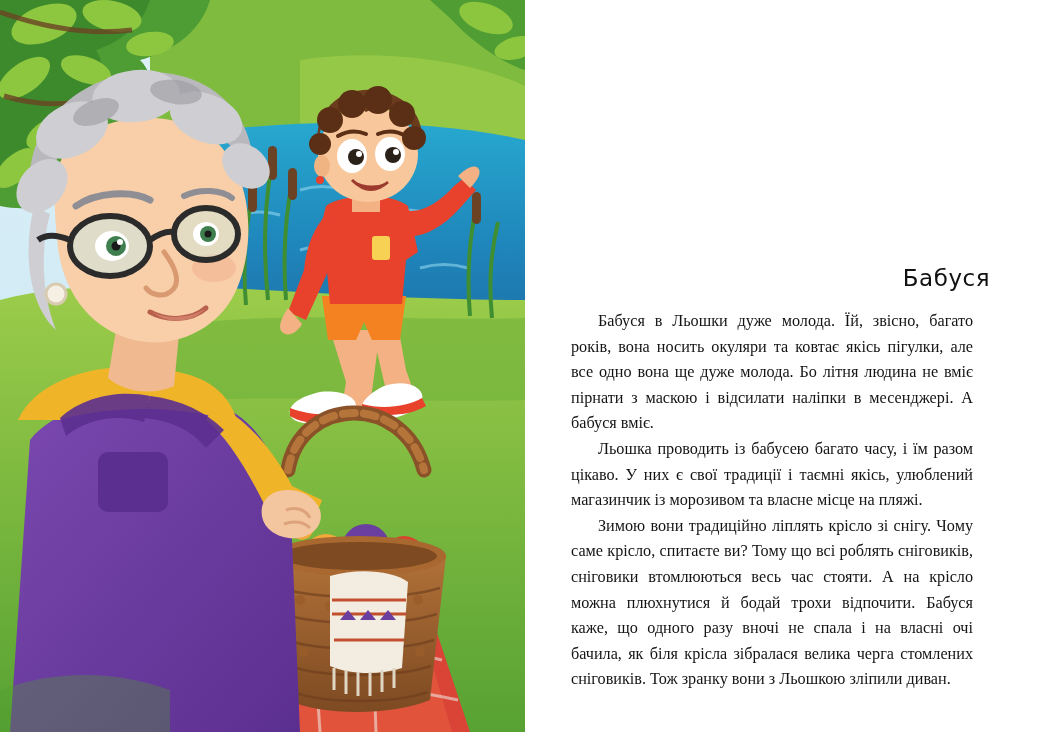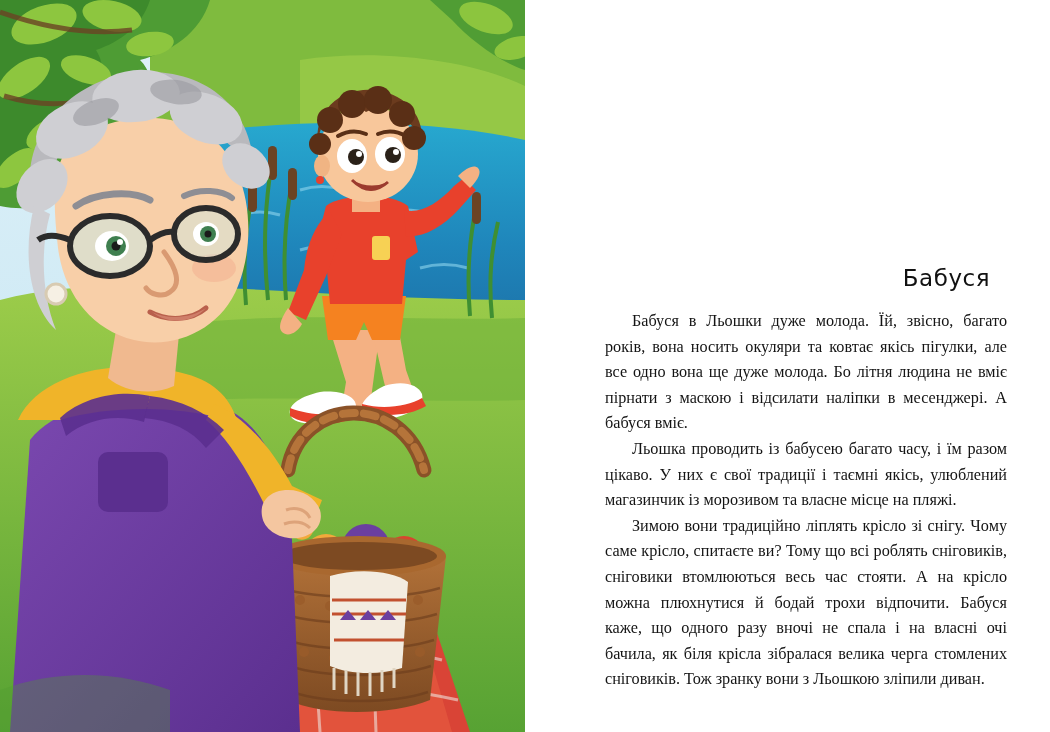--- a/index.html
+++ b/index.html
@@ -53,21 +53,21 @@
     text-align: right;
     font-size: 23px;
     letter-spacing: 0.5px;
     color: #111111;
     font-family: "DejaVu Sans", sans-serif;
     font-weight: 400;
   }
   .body-text {
     position: absolute;
     top: 262px;
-    left: 80px;
+    left: 46px;
     width: 402px;
     font-size: 16.2px;
     line-height: 25.6px;
     color: #141414;
     text-align: justify;
     font-family: "Liberation Serif", serif;
   }
   .body-text p {
     margin: 0;
     text-indent: 27px;

